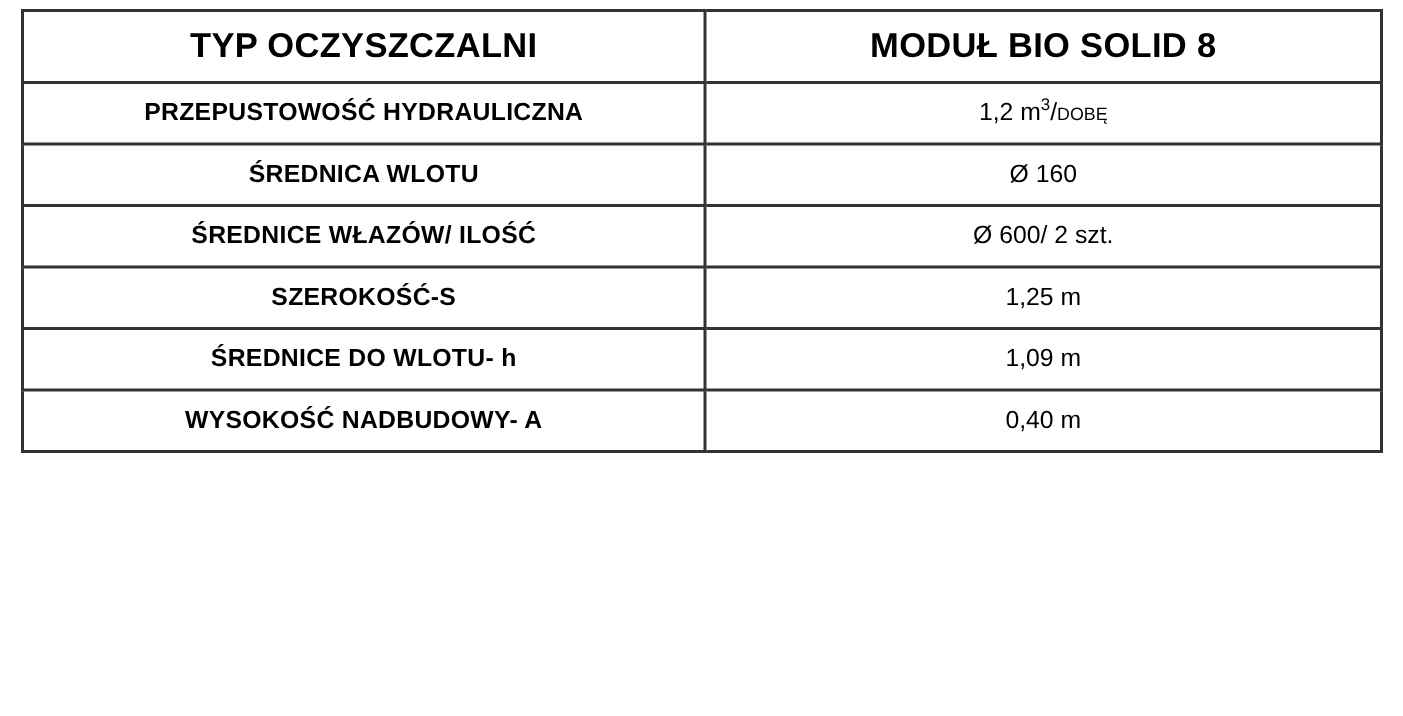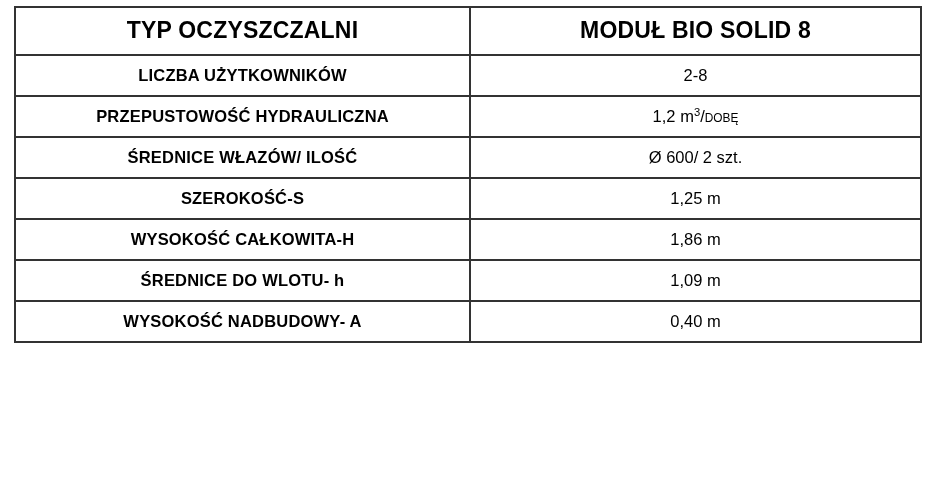--- a/index.html
+++ b/index.html
@@ -77,67 +77,59 @@
     <tbody>
       <tr class="header-row">
         <td>
           <div class="cell-label">TYP OCZYSZCZALNI</div>
         </td>
         <td>
           <div class="cell-value">MODUŁ BIO SOLID 8</div>
         </td>
       </tr>
 
-      <tr>
-        <td>
-          <div class="cell-label">LICZBA UŻYTKOWNIKÓW</div>
-        </td>
-        <td>
-          <div class="cell-value">2-8</div>
-        </td>
-      </tr>
 
 
       <tr>
         <td>
           <div class="cell-label">PRZEPUSTOWOŚĆ HYDRAULICZNA</div>
         </td>
         <td>
           <div class="cell-value"><span>1,2 m</span><sup>3</sup><span>/</span><span class="sub-unit">DOBĘ</span></div>
         </td>
       </tr>
 
+      <tr>
+        <td>
+          <div class="cell-label">ŚREDNICA WLOTU</div>
+        </td>
+        <td>
+          <div class="cell-value">Ø 160</div>
+        </td>
+      </tr>
 
       <tr>
         <td>
           <div class="cell-label">ŚREDNICE WŁAZÓW/ ILOŚĆ</div>
         </td>
         <td>
           <div class="cell-value">Ø 600/ 2 szt.</div>
         </td>
       </tr>
 
 
       <tr>
         <td>
           <div class="cell-label">SZEROKOŚĆ-S</div>
         </td>
         <td>
           <div class="cell-value">1,25 m</div>
         </td>
       </tr>
 
-      <tr>
-        <td>
-          <div class="cell-label">WYSOKOŚĆ CAŁKOWITA-H</div>
-        </td>
-        <td>
-          <div class="cell-value">1,86 m</div>
-        </td>
-      </tr>
 
       <tr>
         <td>
           <div class="cell-label">ŚREDNICE DO WLOTU- h</div>
         </td>
         <td>
           <div class="cell-value">1,09 m</div>
         </td>
       </tr>
 

